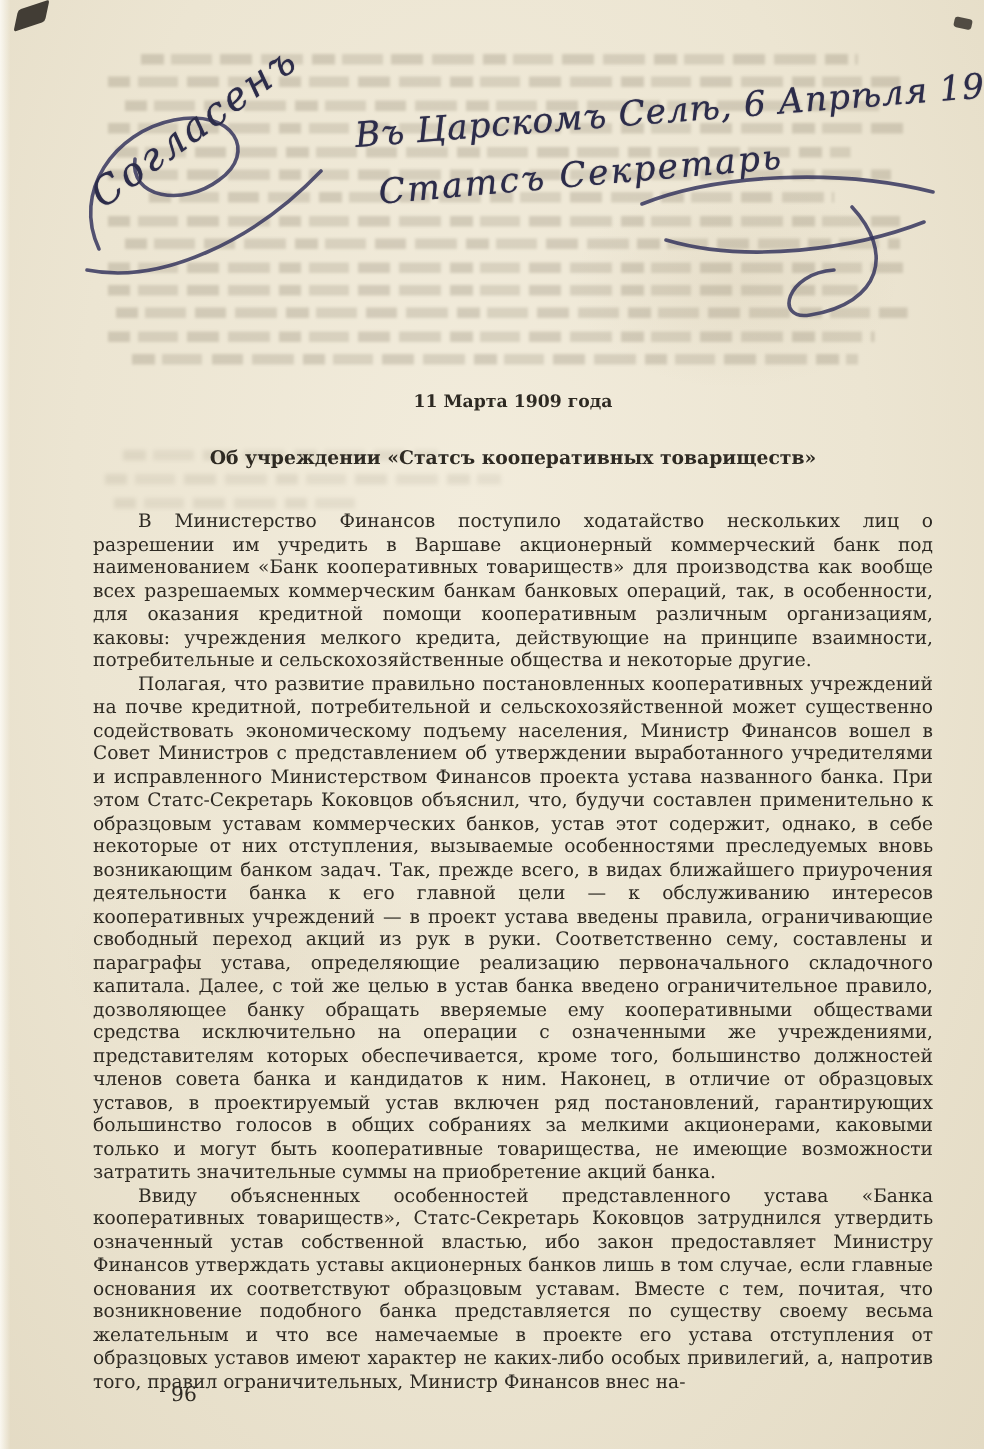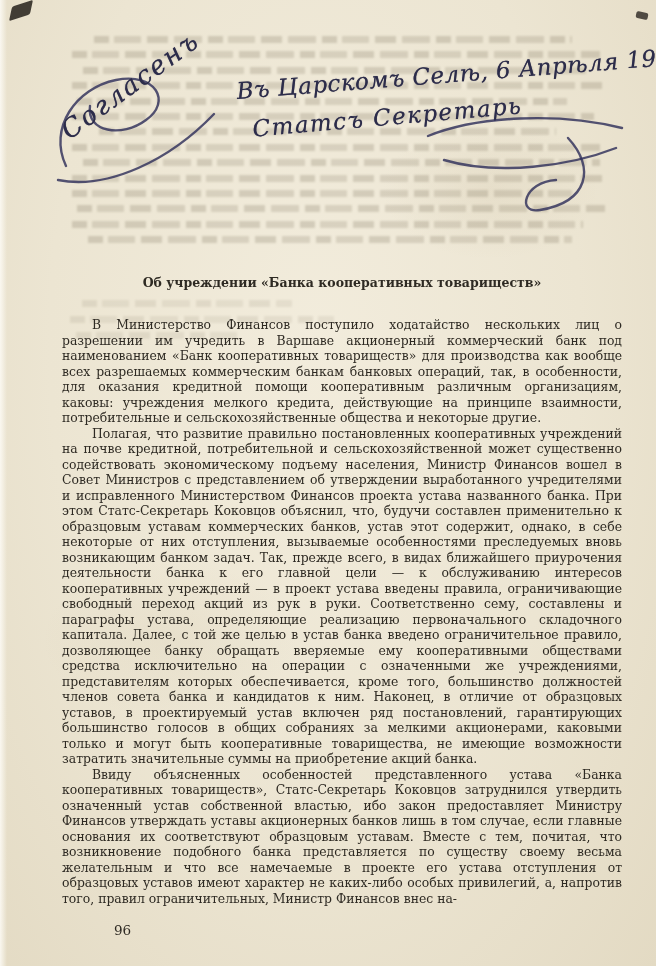--- a/index.html
+++ b/index.html
@@ -134,21 +134,22 @@
   <svg class="flourish fl-right" width="215" height="110" viewBox="0 0 215 110">
     <path d="M10 26 C 60 6 140 2 204 18"></path>
     <path d="M26 50 C 80 66 152 56 198 38"></path>
     <path d="M150 28 C 178 58 170 92 122 100 C 98 104 106 72 138 70"></path>
   </svg>
 
   <div class="speck tl"></div>
   <div class="speck tr"></div>
 
   <div class="doc">
-    <div class="h3">Об учреждении «Банка кооперативных товариществ»</div>
+    <div class="h2">11 Марта 1909 года</div>
+    <div class="h3">Об учреждении «Статсъ кооперативных товариществ»</div>
     <div class="bodytext">
       <p>В Министерство Финансов поступило ходатайство нескольких лиц о разрешении им учредить в Варшаве акционерный коммерческий банк под наименованием «Банк кооперативных товариществ» для производства как вообще всех разрешаемых коммерческим банкам банковых операций, так, в особенности, для оказания кредитной помощи кооперативным различным организациям, каковы: учреждения мелкого кредита, действующие на принципе взаимности, потребительные и сельскохозяйственные общества и некоторые другие.</p>
       <p>Полагая, что развитие правильно постановленных кооперативных учреждений на почве кредитной, потребительной и сельскохозяйственной может существенно содействовать экономическому подъему населения, Министр Финансов вошел в Совет Министров с представлением об утверждении выработанного учредителями и исправленного Министерством Финансов проекта устава названного банка. При этом Статс-Секретарь Коковцов объяснил, что, будучи составлен применительно к образцовым уставам коммерческих банков, устав этот содержит, однако, в себе некоторые от них отступления, вызываемые особенностями преследуемых вновь возникающим банком задач. Так, прежде всего, в видах ближайшего приурочения деятельности банка к его главной цели — к обслуживанию интересов кооперативных учреждений — в проект устава введены правила, ограничивающие свободный переход акций из рук в руки. Соответственно сему, составлены и параграфы устава, определяющие реализацию первоначального складочного капитала. Далее, с той же целью в устав банка введено ограничительное правило, дозволяющее банку обращать вверяемые ему кооперативными обществами средства исключительно на операции с означенными же учреждениями, представителям которых обеспечивается, кроме того, большинство должностей членов совета банка и кандидатов к ним. Наконец, в отличие от образцовых уставов, в проектируемый устав включен ряд постановлений, гарантирующих большинство голосов в общих собраниях за мелкими акционерами, каковыми только и могут быть кооперативные товарищества, не имеющие возможности затратить значительные суммы на приобретение акций банка.</p>
       <p>Ввиду объясненных особенностей представленного устава «Банка кооперативных товариществ», Статс-Секретарь Коковцов затруднился утвердить означенный устав собственной властью, ибо закон предоставляет Министру Финансов утверждать уставы акционерных банков лишь в том случае, если главные основания их соответствуют образцовым уставам. Вместе с тем, почитая, что возникновение подобного банка представляется по существу своему весьма желательным и что все намечаемые в проекте его устава отступления от образцовых уставов имеют характер не каких-либо особых привилегий, а, напротив того, правил ограничительных, Министр Финансов внес на-</p>
     </div>
   </div>
 
   <div class="pageno">96</div>
 </div>
 

